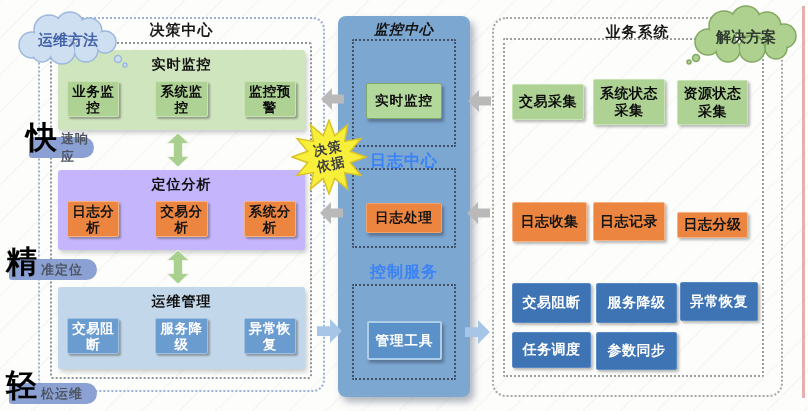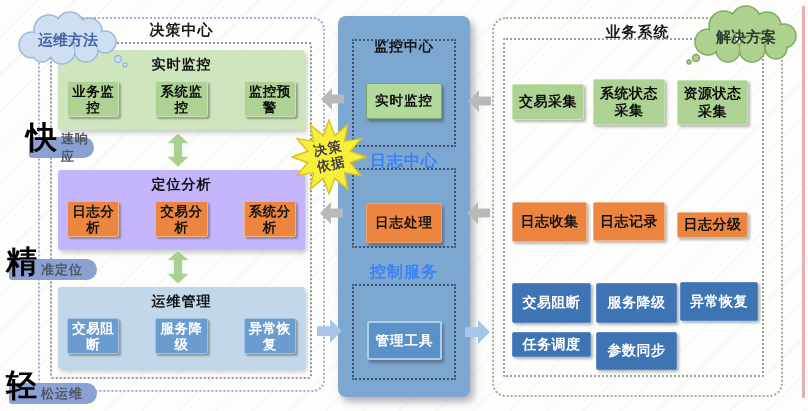--- a/index.html
+++ b/index.html
@@ -34,21 +34,21 @@
     font-weight:bold;font-size:13.5px;border-radius:2px;box-sizing:border-box;
     box-shadow:2px 2px 2px rgba(75,80,75,.45);text-align:center;line-height:1.2;
     word-break:break-all;letter-spacing:.5px;
   }
   .sb-green{background:#aed293;border:1px solid #c9e2b4;color:#0d0d0d;}
   .sb-orange{background:#ec8540;border:1px solid #f3b184;color:#141414;}
   .sb-blue{background:#6b9cd0;border:1px solid #9dc0e2;color:#fff;}
   .sb-bluedark{background:#3e74b4;border:1px solid #5a8ac4;color:#fff;}
   
   .panel{position:absolute;background:#7ca7d1;border-radius:8px;box-shadow:4px 5px 7px rgba(100,110,130,.5);}
-  .panel .ptitle{text-align:center;font-weight:bold;font-size:14px;color:#101010;padding-top:22px;letter-spacing:1px;}
+  .panel .ptitle{text-align:center;font-weight:bold;font-size:14px;color:#101010;padding-top:5px;letter-spacing:1px;font-style:italic;}
   .mid-label{position:absolute;width:132px;text-align:center;font-weight:bold;font-size:16px;color:#3b82f6;letter-spacing:1px;}
   .midbox{position:absolute;display:flex;align-items:center;justify-content:center;font-weight:bold;font-size:13.5px;border-radius:2px;box-shadow:2px 3px 3px rgba(50,60,80,.45);box-sizing:border-box;letter-spacing:1px;}
   .mb-green{background:#b3d89c;border:1px solid #7fa768;color:#0d0d0d;}
   .mb-orange{background:#ec8540;border:1px solid #f0a26c;color:#141414;}
   .mb-blue{background:#5a91c8;border:2px solid #aecde9;color:#fff;}
   
   .rbox{position:absolute;display:flex;align-items:center;justify-content:center;text-align:center;
     font-weight:bold;font-size:14px;border-radius:2px;box-sizing:border-box;line-height:1.25;
     word-break:break-all;box-shadow:2px 2px 3px rgba(75,80,75,.4);letter-spacing:.5px;padding:0 2px;}
   
@@ -115,21 +115,21 @@
 <div class="pill-big" style="left:6px;top:370px;">轻</div>
 
 <div class="panel" style="left:338px;top:16px;width:132px;height:381px;">
   <div class="ptitle">监控中心</div>
 </div>
 <div class="dash mid" style="left:352px;top:39px;width:104px;height:108px;"></div>
 <div class="midbox mb-green" style="left:366px;top:83px;width:76px;height:36px;">实时监控</div>
 
 <div class="mid-label" style="left:338px;top:151px;">日志中心</div>
 <div class="dash mid" style="left:352px;top:168px;width:104px;height:80px;"></div>
-<div class="midbox mb-orange" style="left:366px;top:203px;width:76px;height:40px;">日志处理</div>
+<div class="midbox mb-orange" style="left:366px;top:203px;width:76px;height:30px;">日志处理</div>
 
 <div class="mid-label" style="left:338px;top:262px;">控制服务</div>
 <div class="dash mid" style="left:352px;top:284px;width:104px;height:96px;"></div>
 <div class="midbox mb-blue" style="left:367px;top:321px;width:75px;height:39px;">管理工具</div>
 
 <div class="star-wrap" style="left:291px;top:119px;width:76px;height:76px;">
   <svg width="76" height="76" viewBox="0 0 76 76">
     <polygon fill="#f8ef3b" stroke="#d9c227" stroke-width="1.5" points="75,38 59.3,43.7 70,56.5 53.6,53.6 56.5,70 43.7,59.3 38,75 32.3,59.3 19.5,70 22.4,53.6 6,56.5 16.7,43.7 1,38 16.7,32.3 6,19.5 22.4,22.4 19.5,6 32.3,16.7 38,1 43.7,16.7 56.5,6 53.6,22.4 70,19.5 59.3,32.3"></polygon>
   </svg>
   <div class="star-text">
@@ -168,21 +168,21 @@
 <div class="rbox sb-green" style="left:677px;top:80px;width:71px;height:45px;">资源状态采集</div>
 
 <div class="rbox sb-orange" style="left:512px;top:202px;width:75px;height:40px;">日志收集</div>
 <div class="rbox sb-orange" style="left:593px;top:202px;width:72px;height:39px;">日志记录</div>
 <div class="rbox sb-orange" style="left:677px;top:212px;width:71px;height:26px;">日志分级</div>
 
 <div class="rbox sb-bluedark" style="left:512px;top:283px;width:79px;height:40px;">交易阻断</div>
 <div class="rbox sb-bluedark" style="left:596px;top:283px;width:81px;height:40px;">服务降级</div>
 <div class="rbox sb-bluedark" style="left:680px;top:282px;width:78px;height:39px;">异常恢复</div>
 
-<div class="rbox sb-bluedark" style="left:512px;top:332px;width:79px;height:25px;">任务调度</div>
+<div class="rbox sb-bluedark" style="left:512px;top:332px;width:79px;height:36px;">任务调度</div>
 <div class="rbox sb-bluedark" style="left:596px;top:332px;width:81px;height:38px;">参数同步</div>
 
 <svg class="abs" style="left:12px;top:9px;z-index:9;" width="120" height="62" viewBox="0 0 120 62">
   <g fill="#cfdff2" stroke="#9db8dd" stroke-width="1.5">
     <circle cx="20" cy="36" r="13"></circle>
       <circle cx="37" cy="21" r="15"></circle>
       <circle cx="58" cy="17" r="14"></circle>
     <circle cx="77" cy="22" r="13"></circle>
       <circle cx="93" cy="33" r="11"></circle>
       <circle cx="74" cy="41" r="12"></circle>

